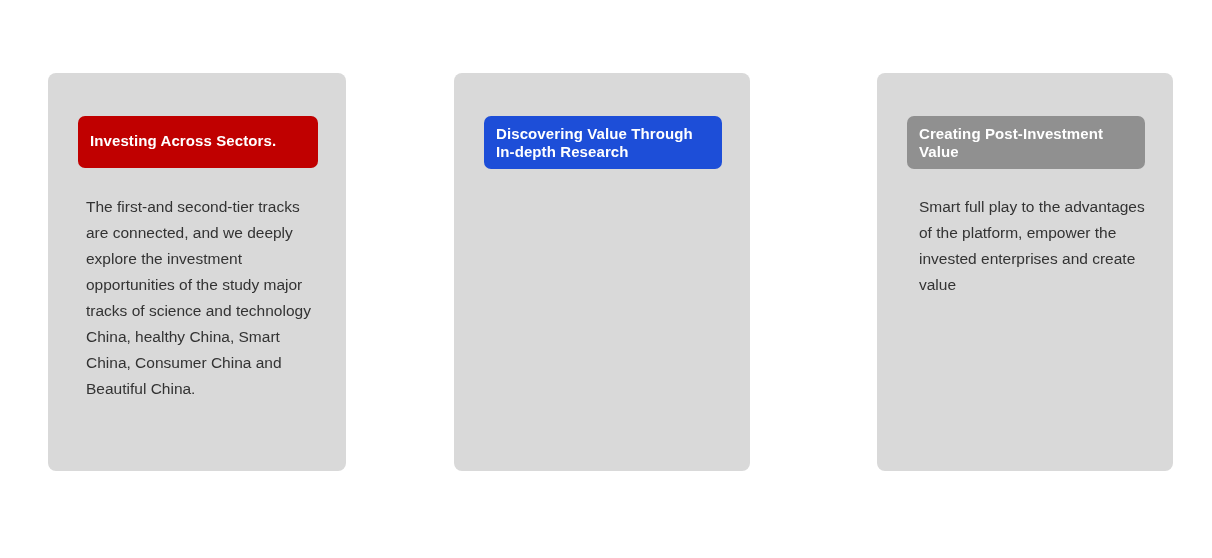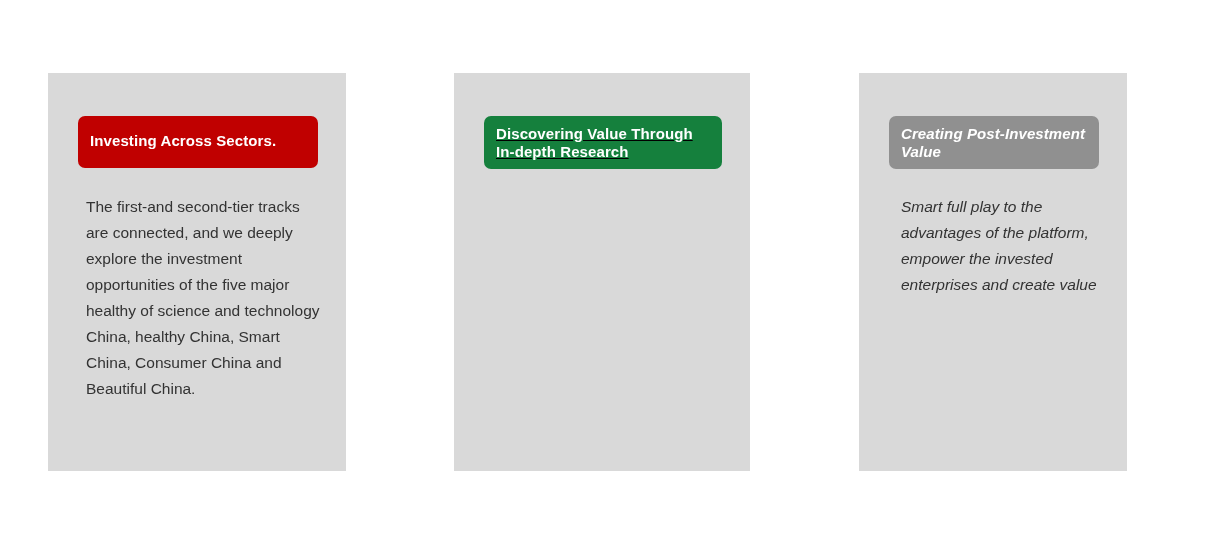--- a/index.html
+++ b/index.html
@@ -20,25 +20,26 @@
     width: 1212px;
     height: 558px;
   }
 
   .card {
     position: absolute;
     top: 73px;
     height: 398px;
     background: #d9d9d9;
     box-sizing: border-box;
+    border-radius: 8px;
   }
 
   .card-1 { left: 48px;  width: 298px; }
   .card-2 { left: 454px; width: 296px; }
-  .card-3 { left: 859px; width: 268px; font-style: italic; }
+  .card-3 { left: 877px; width: 296px; }
 
   .badge {
     position: absolute;
     top: 43px;
     left: 30px;
     right: 28px;
     min-height: 52px;
     border-radius: 7px;
     box-sizing: border-box;
     padding: 9px 12px 8px 12px;
@@ -50,21 +51,21 @@
     color: #ffffff;
     font-family: "Liberation Sans", sans-serif;
     font-size: 15px;
     font-weight: bold;
     line-height: 18px;
     letter-spacing: 0.1px;
     white-space: pre-line;
   }
 
   .badge-red  { background: #c00000; }
-  .badge-navy { background: #15803d; text-decoration: underline; }
+  .badge-navy { background: #1d4ed8; }
   .badge-gray { background: #909090; }
 
   .badge-red .badge-title {
     padding-top: 7px;
   }
 
   .body-text {
     position: absolute;
     left: 38px;
     right: 22px;
@@ -82,21 +83,21 @@
 </style>
 </head>
 <body>
 
 <div class="board">
 
   <div class="card card-1">
     <div class="badge badge-red">
       <span class="badge-title">Investing Across Sectors.</span>
     </div>
-    <div class="body-text">The first-and second-tier tracks are connected, and we deeply explore the investment opportunities of the five major healthy of science and technology China, healthy China, Smart China, Consumer China and Beautiful China.</div>
+    <div class="body-text">The first-and second-tier tracks are connected, and we deeply explore the investment opportunities of the study major tracks of science and technology China, healthy China, Smart China, Consumer China and Beautiful China.</div>
   </div>
 
   <div class="card card-2">
     <div class="badge badge-navy">
       <span class="badge-title">Discovering Value Through In-depth Research</span>
     </div>
   </div>
 
   <div class="card card-3">
     <div class="badge badge-gray">

